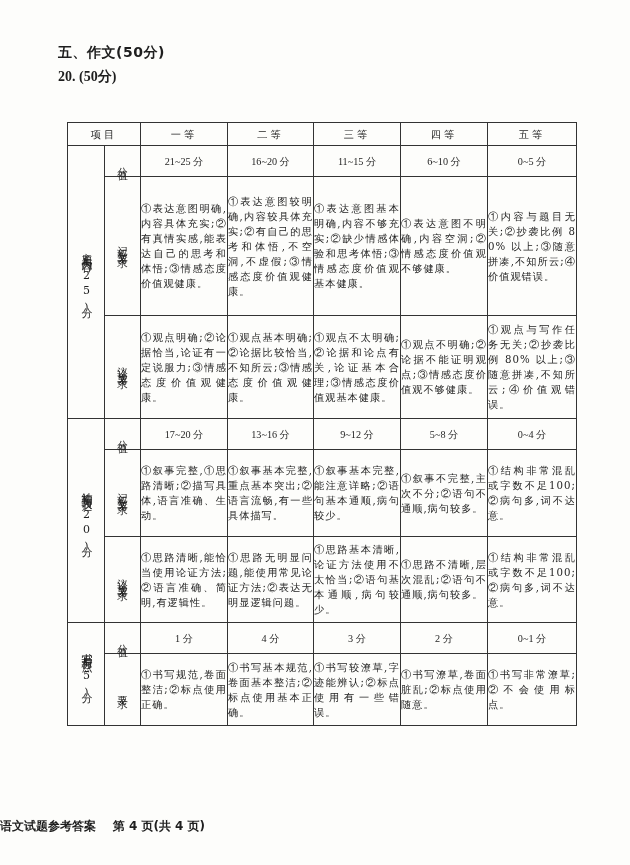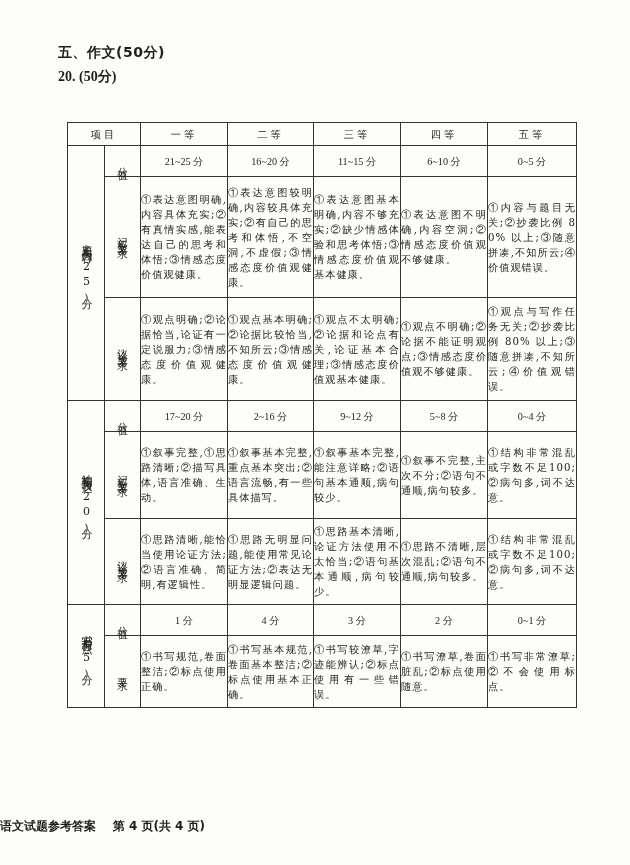--- a/index.html
+++ b/index.html
@@ -56,42 +56,42 @@
 
   <tr>
     <td class="cat" rowspan="3"><span class="vert">主题与内容(25分)</span></td>
     <td class="sub"><span class="vert">分值</span></td>
     <td class="score">21~25 分</td>
     <td class="score">16~20 分</td>
     <td class="score">11~15 分</td>
     <td class="score">6~10 分</td>
     <td class="score">0~5 分</td>
   </tr>
-  <tr style="height:121px">
+  <tr style="height:139px">
     <td class="sub"><span class="vert">记叙文要求</span></td>
     <td class="desc">①表达意图明确,内容具体充实;②有真情实感,能表达自己的思考和体悟;③情感态度价值观健康。</td>
     <td class="desc">①表达意图较明确,内容较具体充实;②有自己的思考和体悟,不空洞,不虚假;③情感态度价值观健康。</td>
     <td class="desc">①表达意图基本明确,内容不够充实;②缺少情感体验和思考体悟;③情感态度价值观基本健康。</td>
     <td class="desc">①表达意图不明确,内容空洞;②情感态度价值观不够健康。</td>
     <td class="desc">①内容与题目无关;②抄袭比例 80% 以上;③随意拼凑,不知所云;④价值观错误。</td>
   </tr>
   <tr style="height:103px">
     <td class="sub"><span class="vert">议论文要求</span></td>
     <td class="desc">①观点明确;②论据恰当,论证有一定说服力;③情感态度价值观健康。</td>
     <td class="desc">①观点基本明确;②论据比较恰当,不知所云;③情感态度价值观健康。</td>
     <td class="desc">①观点不太明确;②论据和论点有关,论证基本合理;③情感态度价值观基本健康。</td>
     <td class="desc">①观点不明确;②论据不能证明观点;③情感态度价值观不够健康。</td>
     <td class="desc">①观点与写作任务无关;②抄袭比例 80% 以上;③随意拼凑,不知所云;④价值观错误。</td>
   </tr>
 
   <tr>
     <td class="cat" rowspan="3"><span class="vert">结构与表达(20分)</span></td>
     <td class="sub"><span class="vert">分值</span></td>
     <td class="score">17~20 分</td>
-    <td class="score">2~16 分</td>
+    <td class="score">13~16 分</td>
     <td class="score">9~12 分</td>
     <td class="score">5~8 分</td>
     <td class="score">0~4 分</td>
   </tr>
   <tr style="height:87px">
     <td class="sub"><span class="vert">记叙文要求</span></td>
     <td class="desc">①叙事完整,①思路清晰;②描写具体,语言准确、生动。</td>
     <td class="desc">①叙事基本完整,重点基本突出;②语言流畅,有一些具体描写。</td>
     <td class="desc">①叙事基本完整,能注意详略;②语句基本通顺,病句较少。</td>
     <td class="desc">①叙事不完整,主次不分;②语句不通顺,病句较多。</td>

